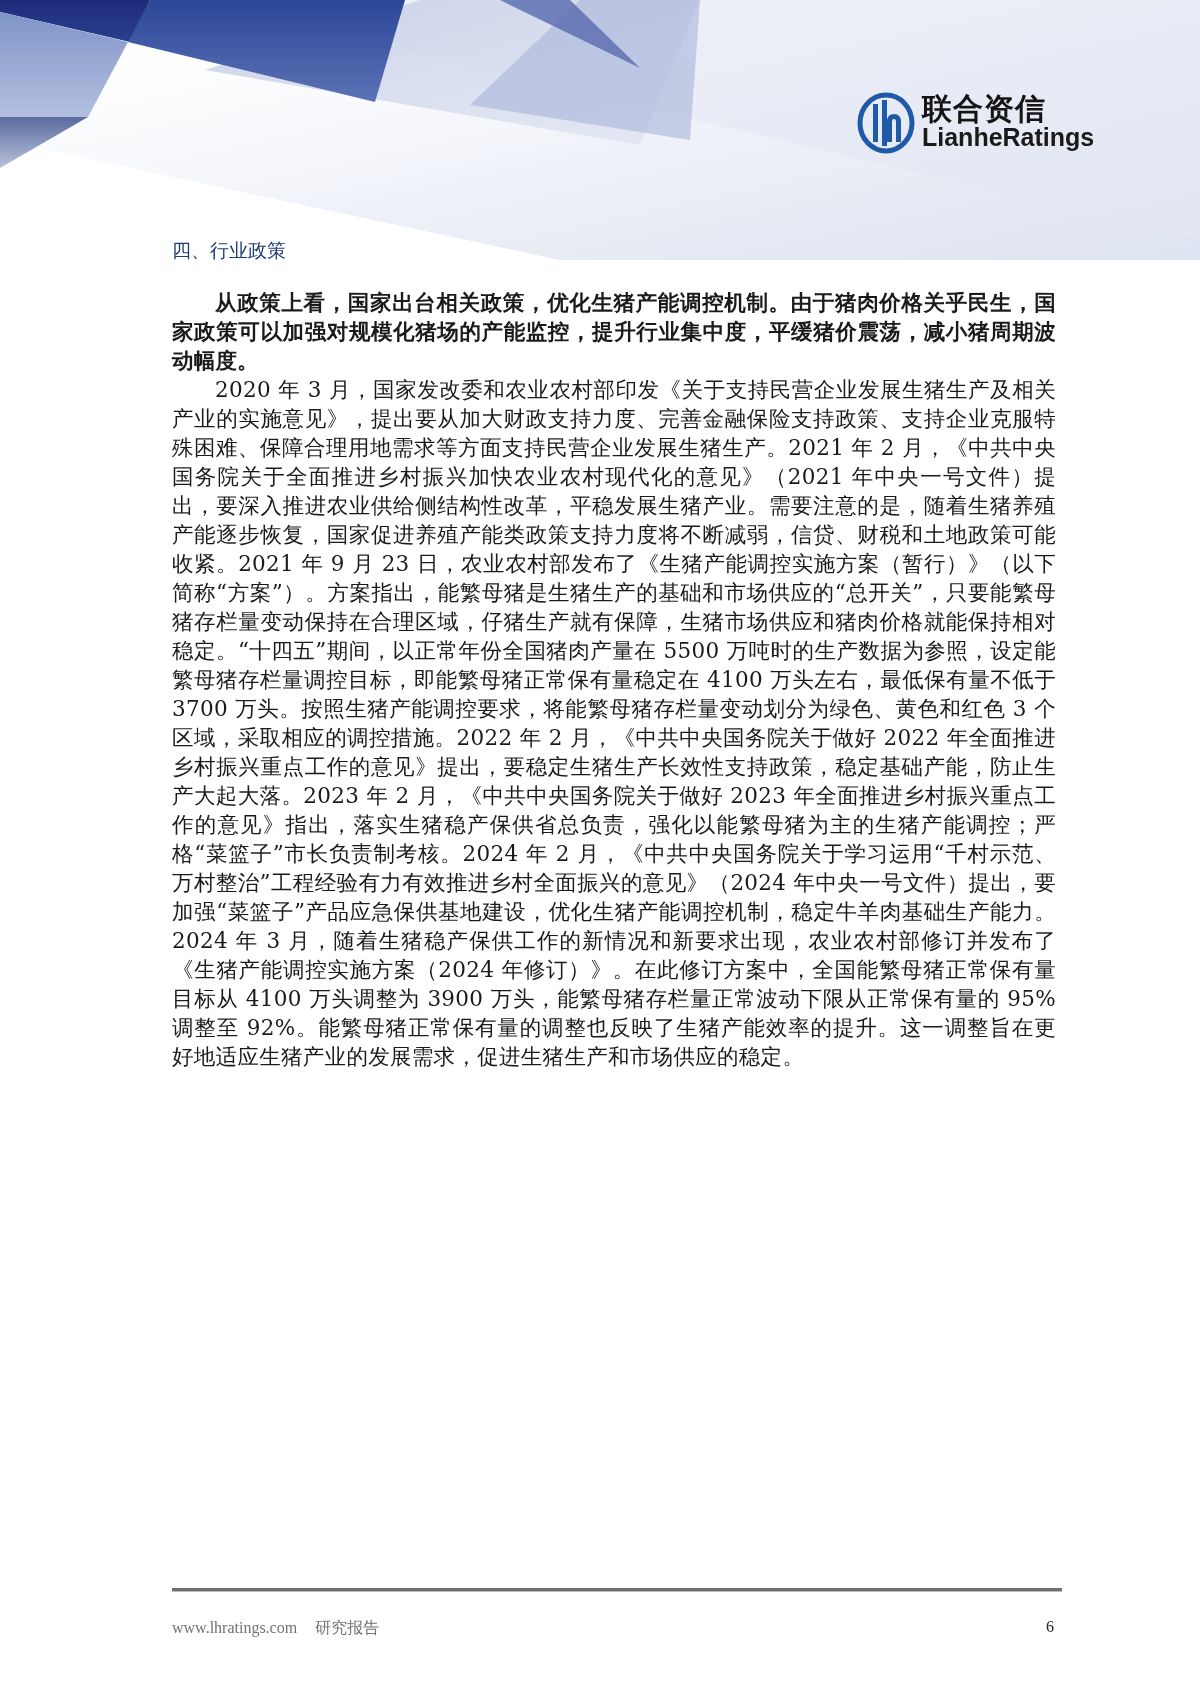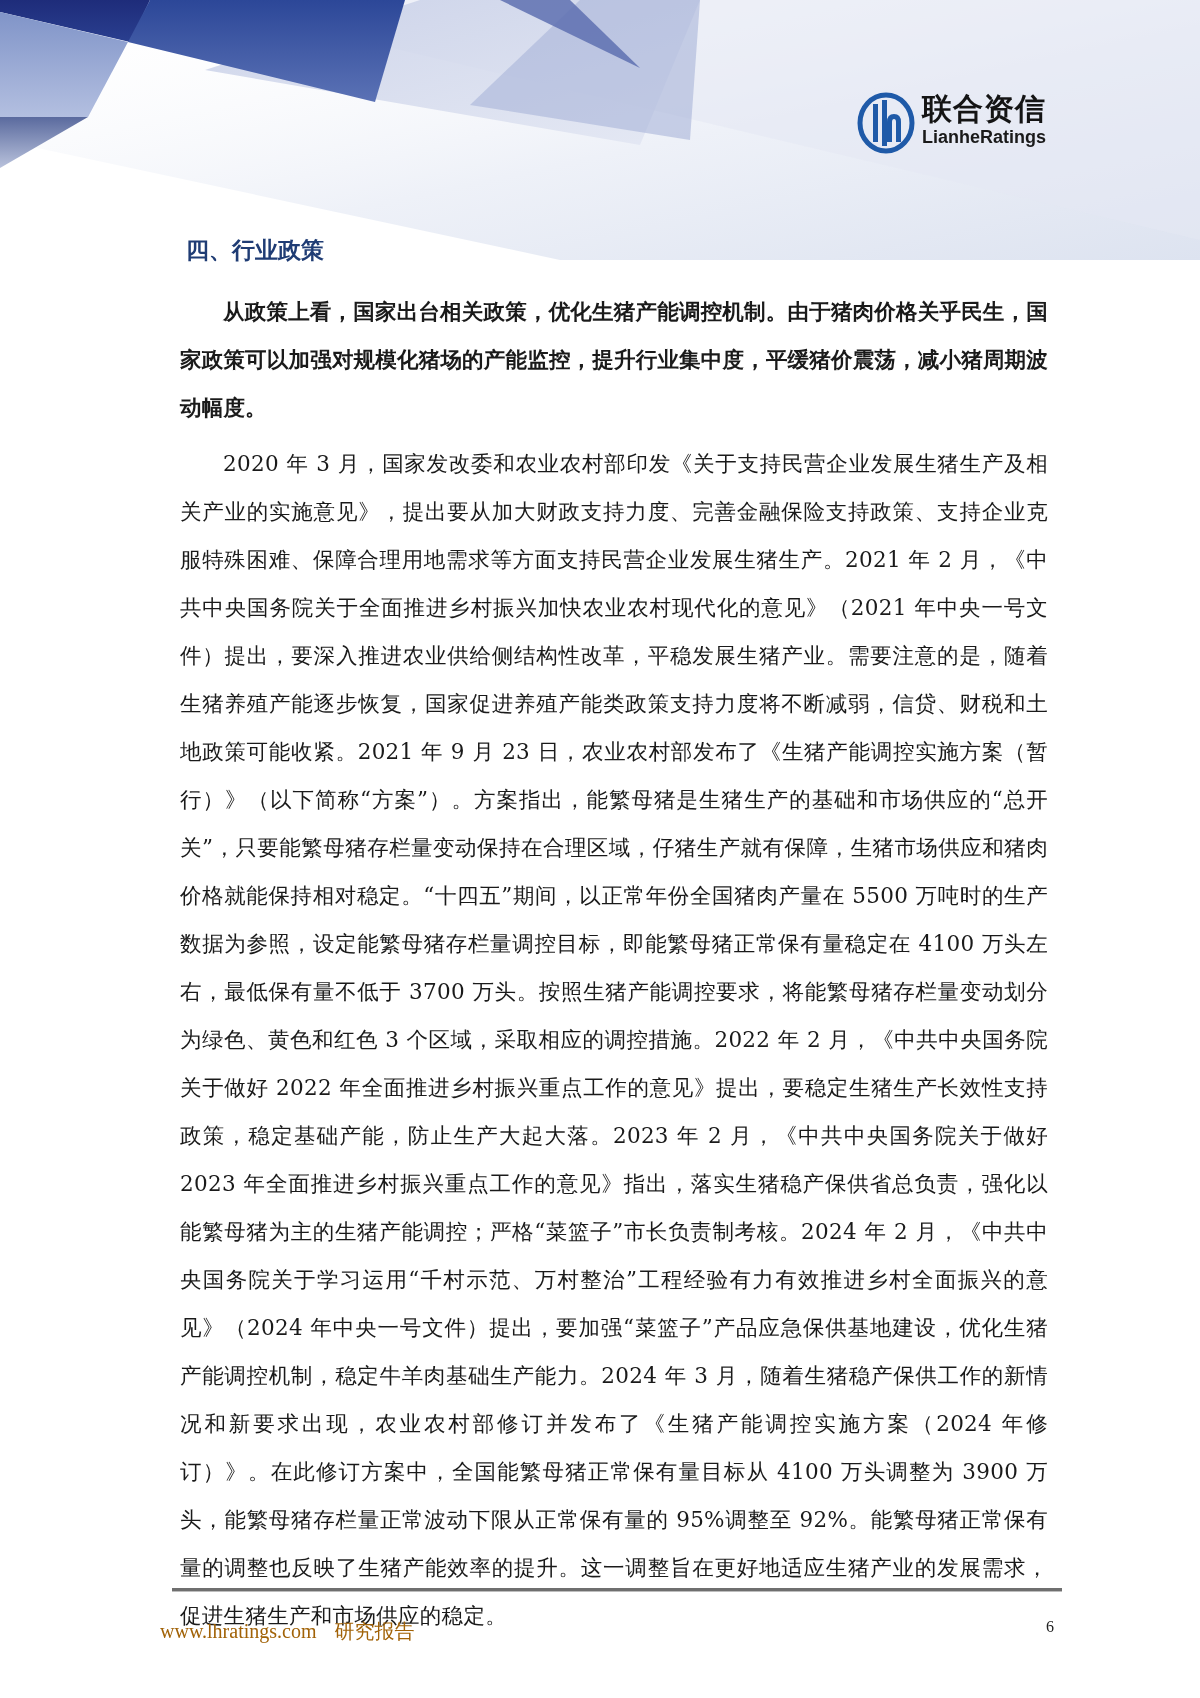--- a/index.html
+++ b/index.html
@@ -14,44 +14,44 @@
 
   .logo { position: absolute; left: 856px; top: 92px; display: flex; }
   .logo-mark { width: 60px; height: 62px; }
   .logo-text { margin-left: 6px; display: flex; flex-direction: column; }
   .logo-cn {
     font-family: "DejaVu Sans", "Liberation Sans", sans-serif;
     font-weight: bold; font-size: 30px; letter-spacing: 1px; color: #141414; line-height: 34px;
   }
   .logo-en {
     font-family: "Liberation Sans", "DejaVu Sans", sans-serif;
-    font-weight: bold; font-size: 18px; color: #1a1a1a; line-height: 22px;
+    font-weight: bold; font-size: 25px; color: #1a1a1a; line-height: 22px;
   }
 
   .content { position: absolute; left: 172px; top: 230px; width: 884px; }
   .heading {
     font-family: "DejaVu Sans", "Liberation Sans", sans-serif;
-    font-weight: bold; font-size: 23px; color: #1f3c74; margin: 0 0 18px 14px; line-height: 40px;
+    font-weight: normal; font-size: 19px; color: #1f3c74; margin: 0 0 18px 0; line-height: 40px;
   }
   .para {
-    font-size: 21.5px; line-height: 48px; text-align: justify;
-    text-indent: 2em; margin: 8px; letter-spacing: 0.3px;
+    font-size: 21.5px; line-height: 29px; text-align: justify;
+    text-indent: 2em; margin: 0; letter-spacing: 0.3px;
   }
   .para.bold {
     font-family: "DejaVu Sans", "Liberation Sans", sans-serif;
     font-weight: bold; font-size: 21.5px; letter-spacing: 0.2px;
   }
 
   .footer-rule {
     position: absolute; left: 172px; top: 1588px; width: 890px; height: 3px;
     background: #6f6f6f; border-bottom: 1px solid #bdbdbd;
   }
   .footer-left {
-    position: absolute; left: 160px; top: 1618px;
-    font-family: "Liberation Serif", "DejaVu Serif", serif; font-size: 20px; color: #a16207;
+    position: absolute; left: 172px; top: 1618px;
+    font-family: "Liberation Serif", "DejaVu Serif", serif; font-size: 16px; color: #737373;
   }
   .footer-left span + span { margin-left: 18px; }
   .footer-page {
     position: absolute; left: 1046px; top: 1618px;
     font-family: "Liberation Serif", "DejaVu Serif", serif; font-size: 16px; color: #222;
   }
 </style>
 </head>
 <body>
 

